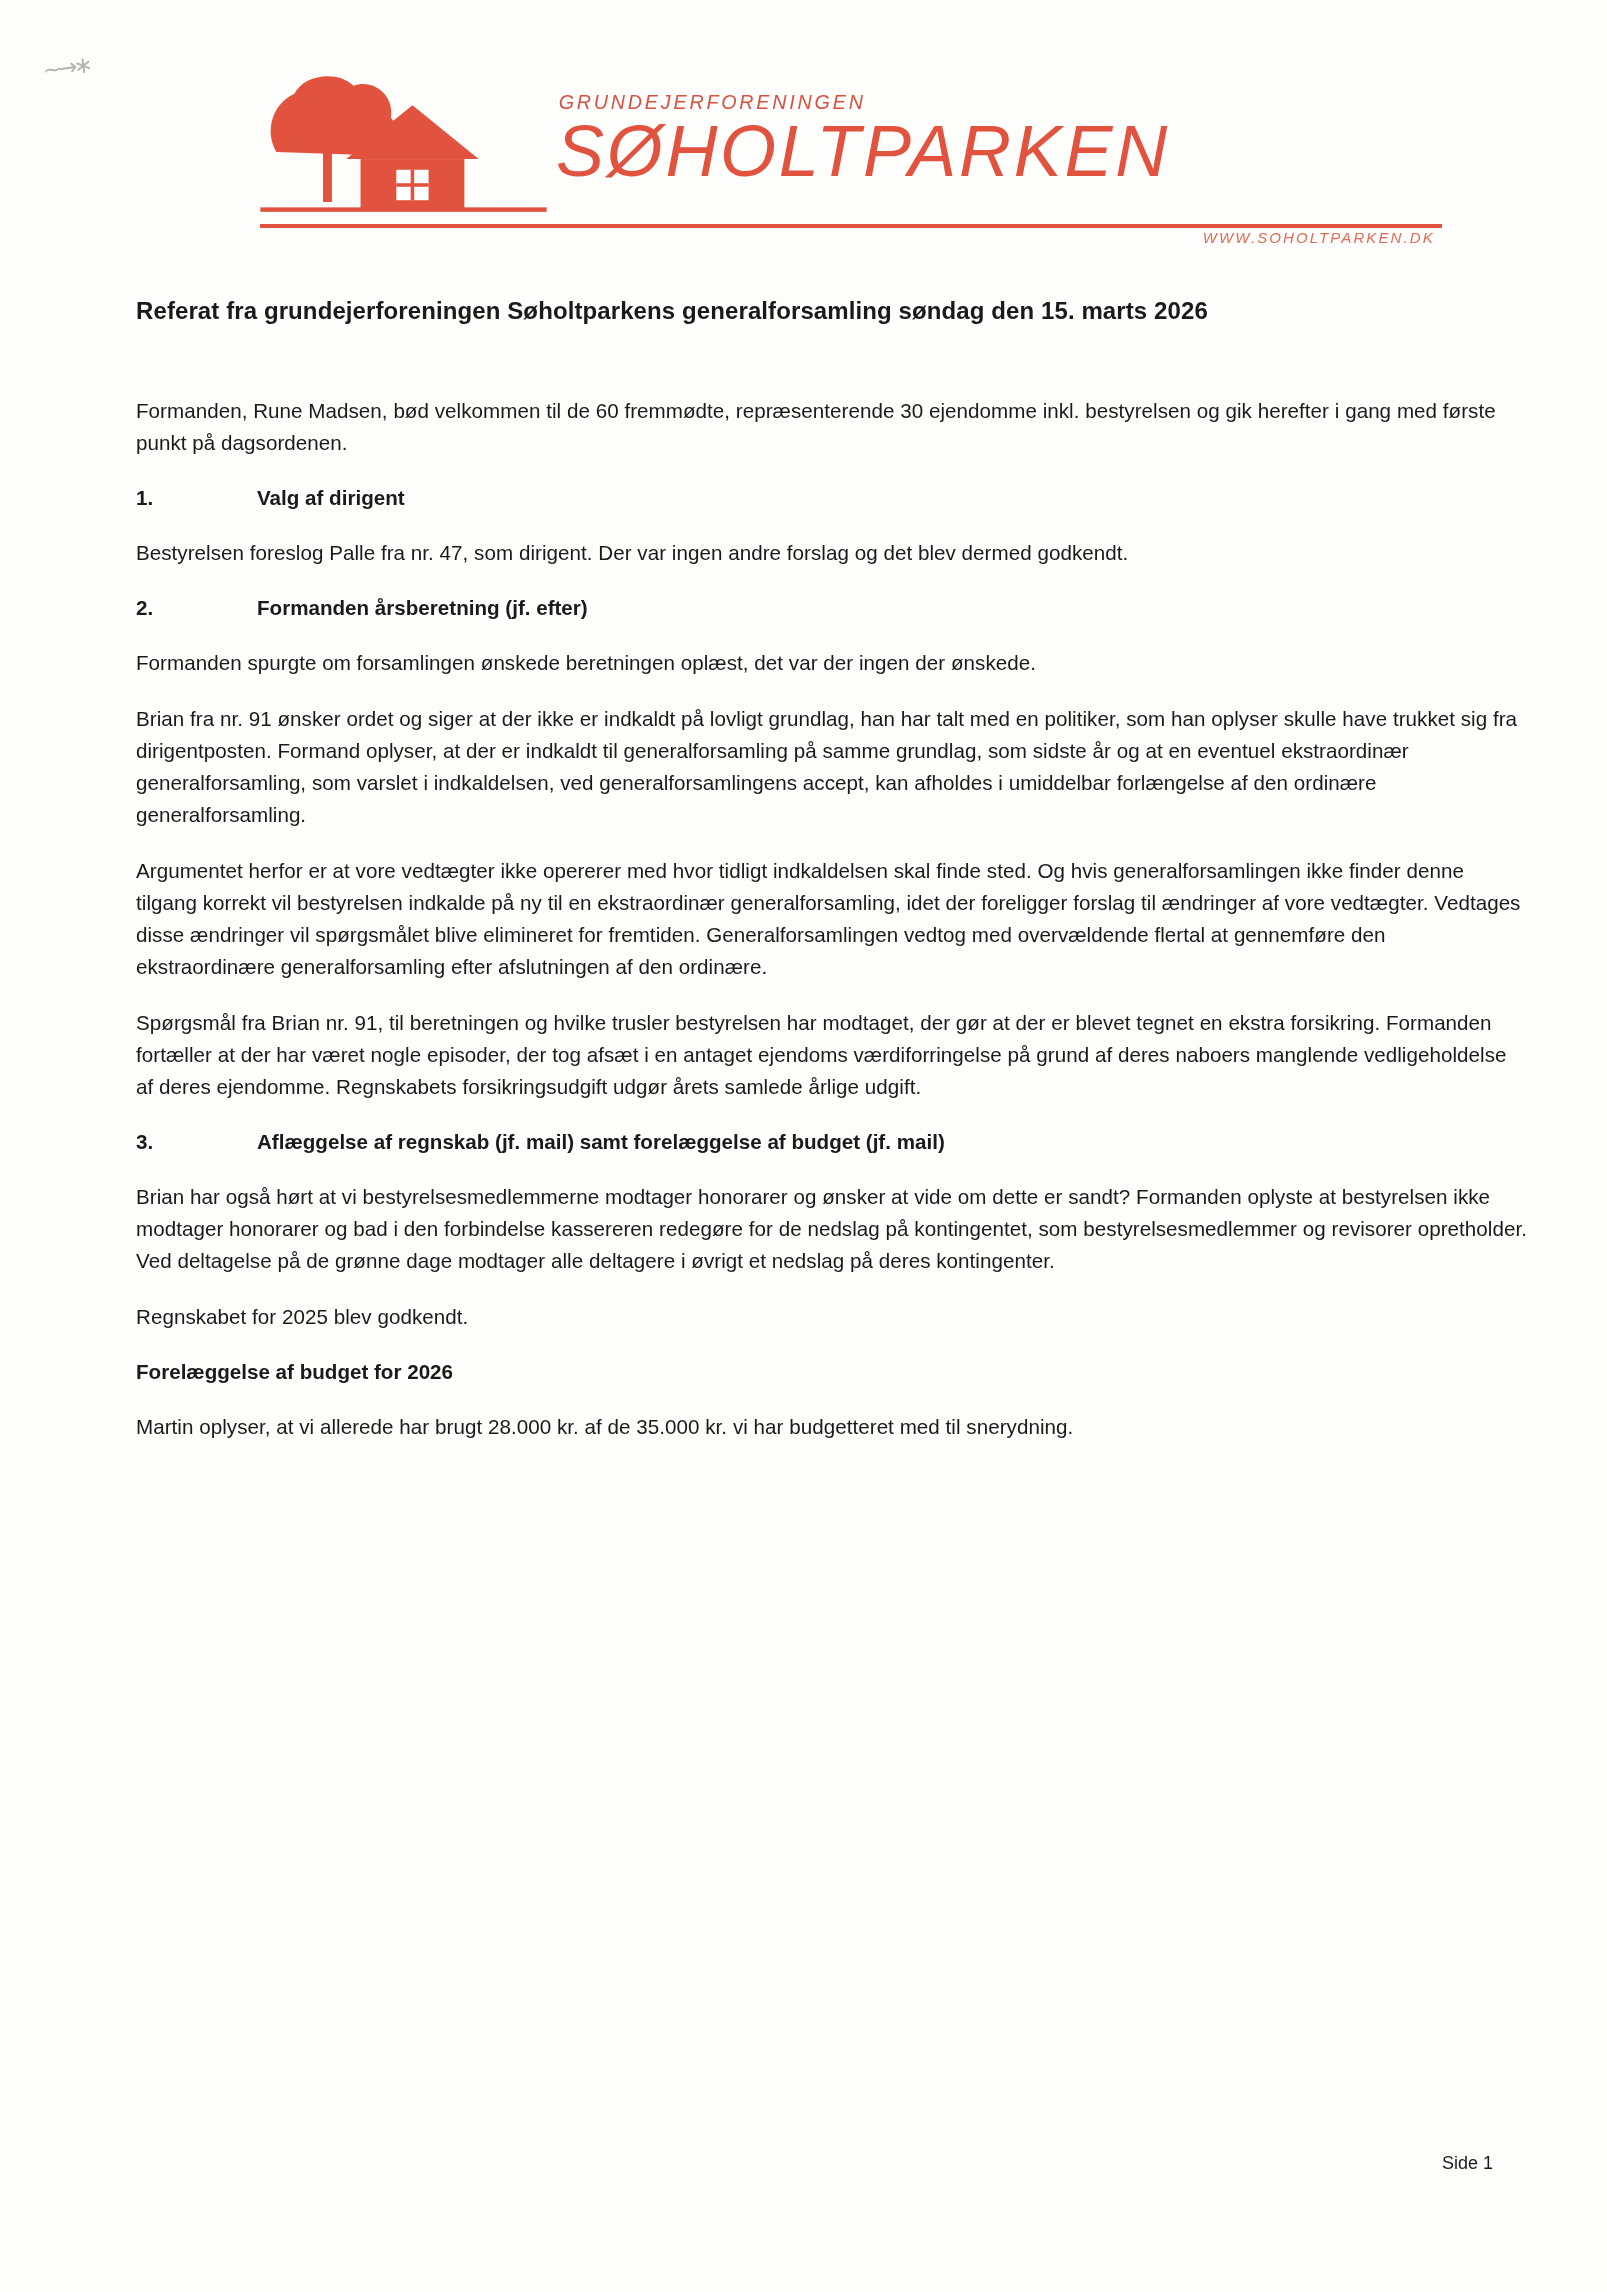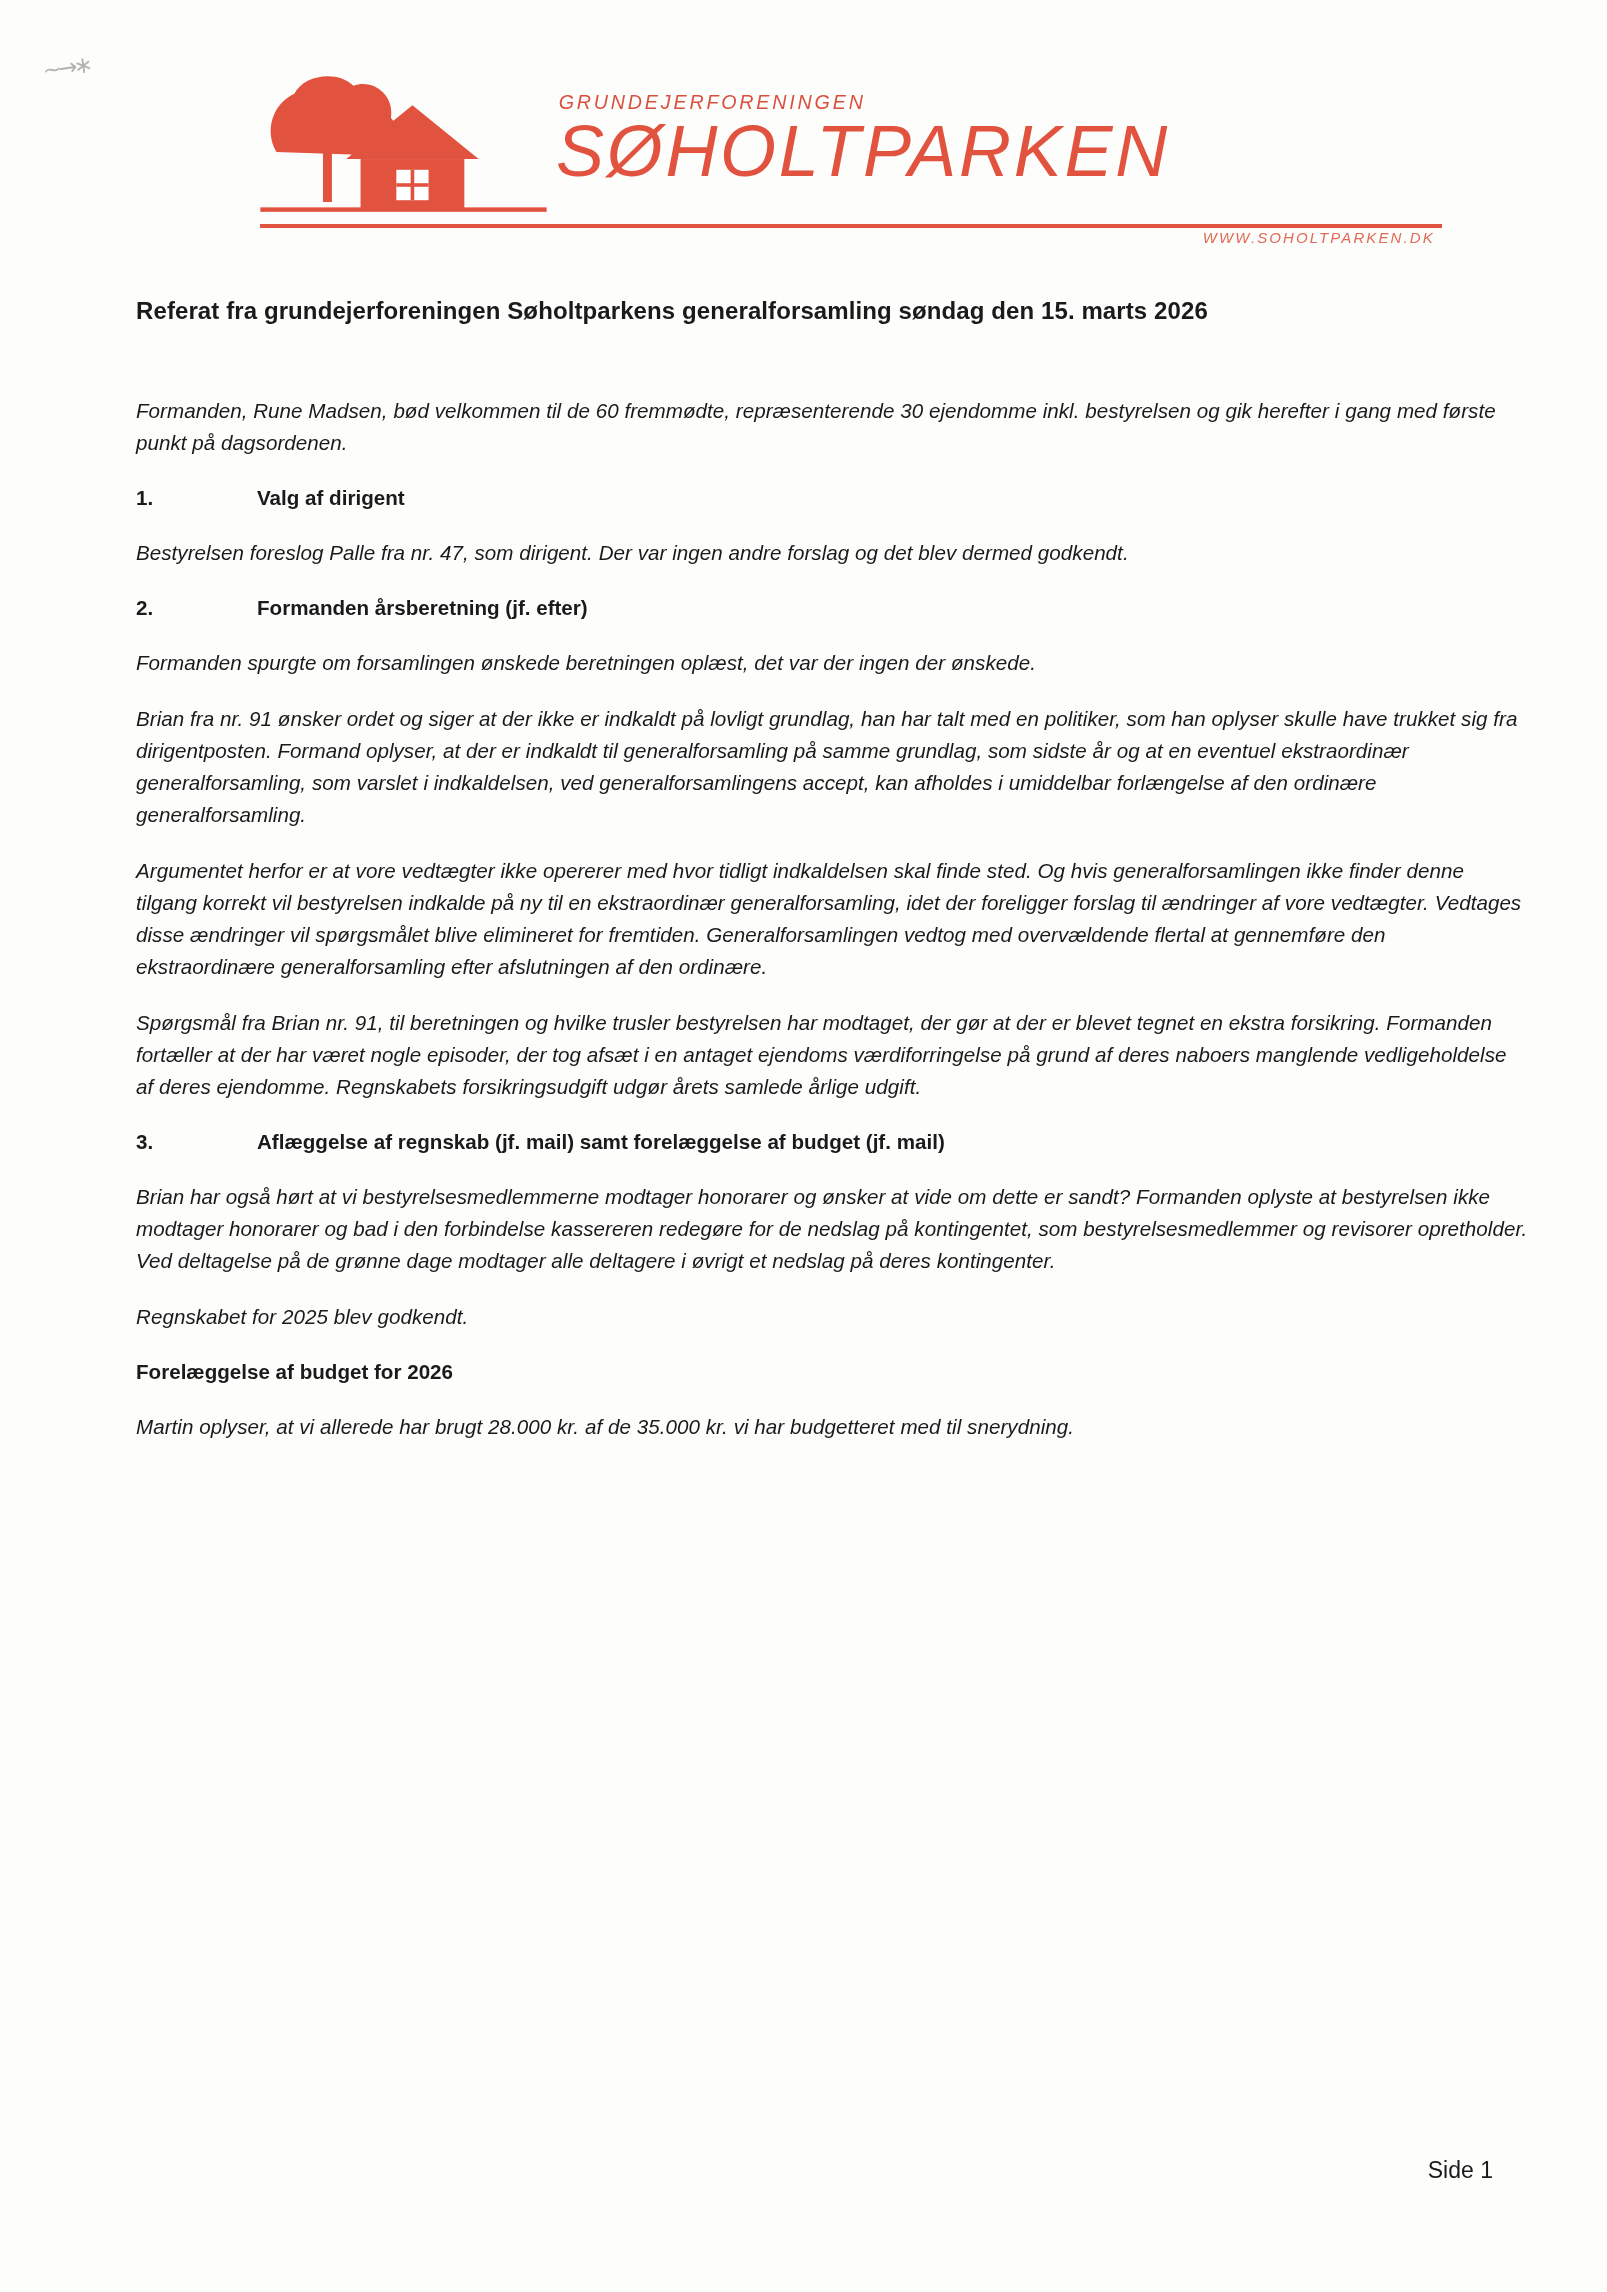--- a/index.html
+++ b/index.html
@@ -110,21 +110,20 @@
     font-weight: bold;
     margin: 5.4px 0 0 0;
     letter-spacing: 0.1px;
   }
   p.para {
     font-size: 20.6px;
     line-height: 32px;
     margin: 0 0 24px 0;
     text-align: left;
     letter-spacing: 0.04px;
-    font-style: italic;
   }
   .spacer-lg { height: 66px; }
 
   .numbered {
     display: flex;
     margin: 0 0 24px 0;
     font-weight: bold;
     font-size: 20.6px;
     line-height: 30px;
   }
@@ -134,22 +133,22 @@
   h2.sub {
     font-size: 20.6px;
     line-height: 30px;
     font-weight: bold;
     margin: 0 0 24px 0;
   }
 
   .footer {
     position: absolute;
     right: 115px;
-    bottom: 109px;
-    font-size: 23px;
+    bottom: 119px;
+    font-size: 18px;
     color: #1a1a1a;
   }
 </style>
 </head>
 <body>
 
 <div class="page">
 
   <div class="letterhead">
 

